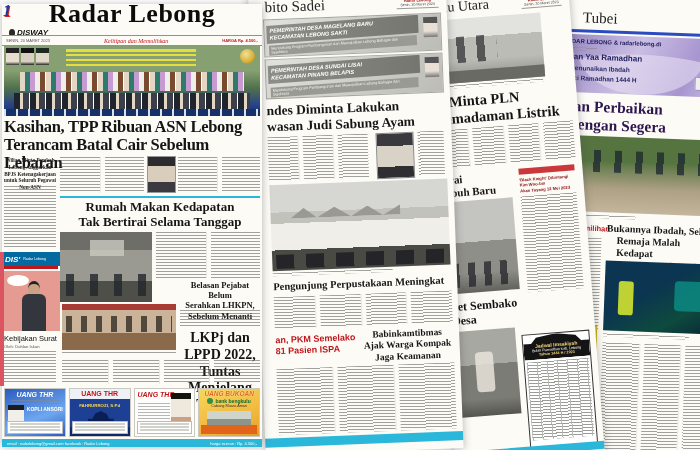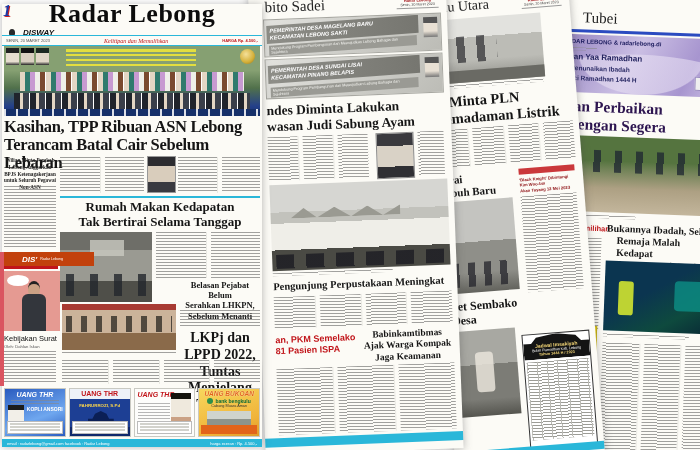--- a/index.html
+++ b/index.html
@@ -221,21 +221,21 @@
       <i class="ft"></i>
     </div>
     <div class="abs teal" style="left:0;right:0;bottom:8px;height:9px"></div>
   </div>
 
   <div class="page" style="left:2px;top:4px;width:260px;height:442px;z-index:40">
     <div class="abs" style="left:1px;top:-2px;font-family:'Liberation Serif',serif;font-weight:bold;font-style:italic;
                 font-size:16px;color:#1a3aa8;text-shadow:1px 1px 0 #cc2222">1</div>
     <div class="abs serif" style="left:0;right:0;top:-5px;text-align:center;font-weight:bold;font-size:26px;color:#0c0c0c;
                 letter-spacing:.5px">Radar Lebong</div>
-    <div class="abs" style="left:7px;top:24px;display:flex;align-items:center;gap:8px">
+    <div class="abs" style="left:7px;top:24px;display:flex;align-items:center;gap:2px">
       <span style="width:6px;height:7px;border-radius:50% 50% 40% 40%;background:#2a2a2a;display:inline-block"></span>
       <span style="font-weight:bold;font-style:italic;font-size:8px;color:#111">DISWAY</span>
     </div>
     <div class="abs" style="left:0;right:0;top:31px;height:9px;border-top:1.5px solid #2ab7d9;border-bottom:1.5px solid #2ab7d9;
                 display:flex;align-items:center;justify-content:space-between;padding:0 4px">
       <span style="font-size:4px;color:#555">SENIN, 20 MARET 2023</span>
       <span class="serif" style="font-size:6px;font-style:italic;color:#c1151a">Kelitipan dan Memulihkan</span>
       <span style="font-size:4px;color:#c1151a;font-weight:bold">HARGA Rp. 4.500,-</span>
     </div>
 
@@ -284,21 +284,21 @@
       <div class="abs" style="left:6px;bottom:6px;right:6px;height:22px;opacity:.8;
                   background:repeating-linear-gradient(90deg,#22262c 0 8px,transparent 8px 24px)"></div>
     </div>
     <div class="abs cols" style="left:154px;top:228px;right:2px;height:46px">
       <i class="ft"></i>
       <i class="ft"></i>
     </div>
 
     <div class="abs" style="left:-2px;top:248px;width:4px;height:134px;background:#da5560"></div>
     <div class="abs ft" style="left:2px;top:182px;width:52px;height:62px"></div>
-    <div class="abs" style="left:2px;top:248px;width:54px;height:14px;background:#c2410c;display:flex;align-items:center;gap:3px;padding:0 18px">
+    <div class="abs" style="left:2px;top:248px;width:54px;height:14px;background:#0369a1;display:flex;align-items:center;gap:3px;padding:0 1px">
       <span style="color:#fff;font-weight:bold;font-style:italic;font-size:8px">DIS'</span>
       <span style="color:#fff;font-size:3.6px">Radar Lebong</span>
     </div>
     <div class="abs" style="left:2px;top:262px;width:54px;height:3px;background:#c1151a"></div>
     <div class="abs" style="left:2px;top:267px;width:56px;height:60px;background:#e59a92;overflow:hidden">
       <div class="abs" style="left:3px;top:4px;width:22px;height:11px;background:#fff;border-radius:50%"></div>
       <div class="abs" style="left:24px;top:10px;width:12px;height:13px;border-radius:50% 50% 45% 45%;background:#caa184;border-top:3px solid #222"></div>
       <div class="abs" style="left:18px;top:23px;width:24px;height:37px;border-radius:6px 6px 0 0;background:#33363c"></div>
     </div>
     <div class="abs" style="left:2px;top:330px;width:56px;font-size:7.5px;font-weight:normal;color:#111">Kebijakan Surat</div>

